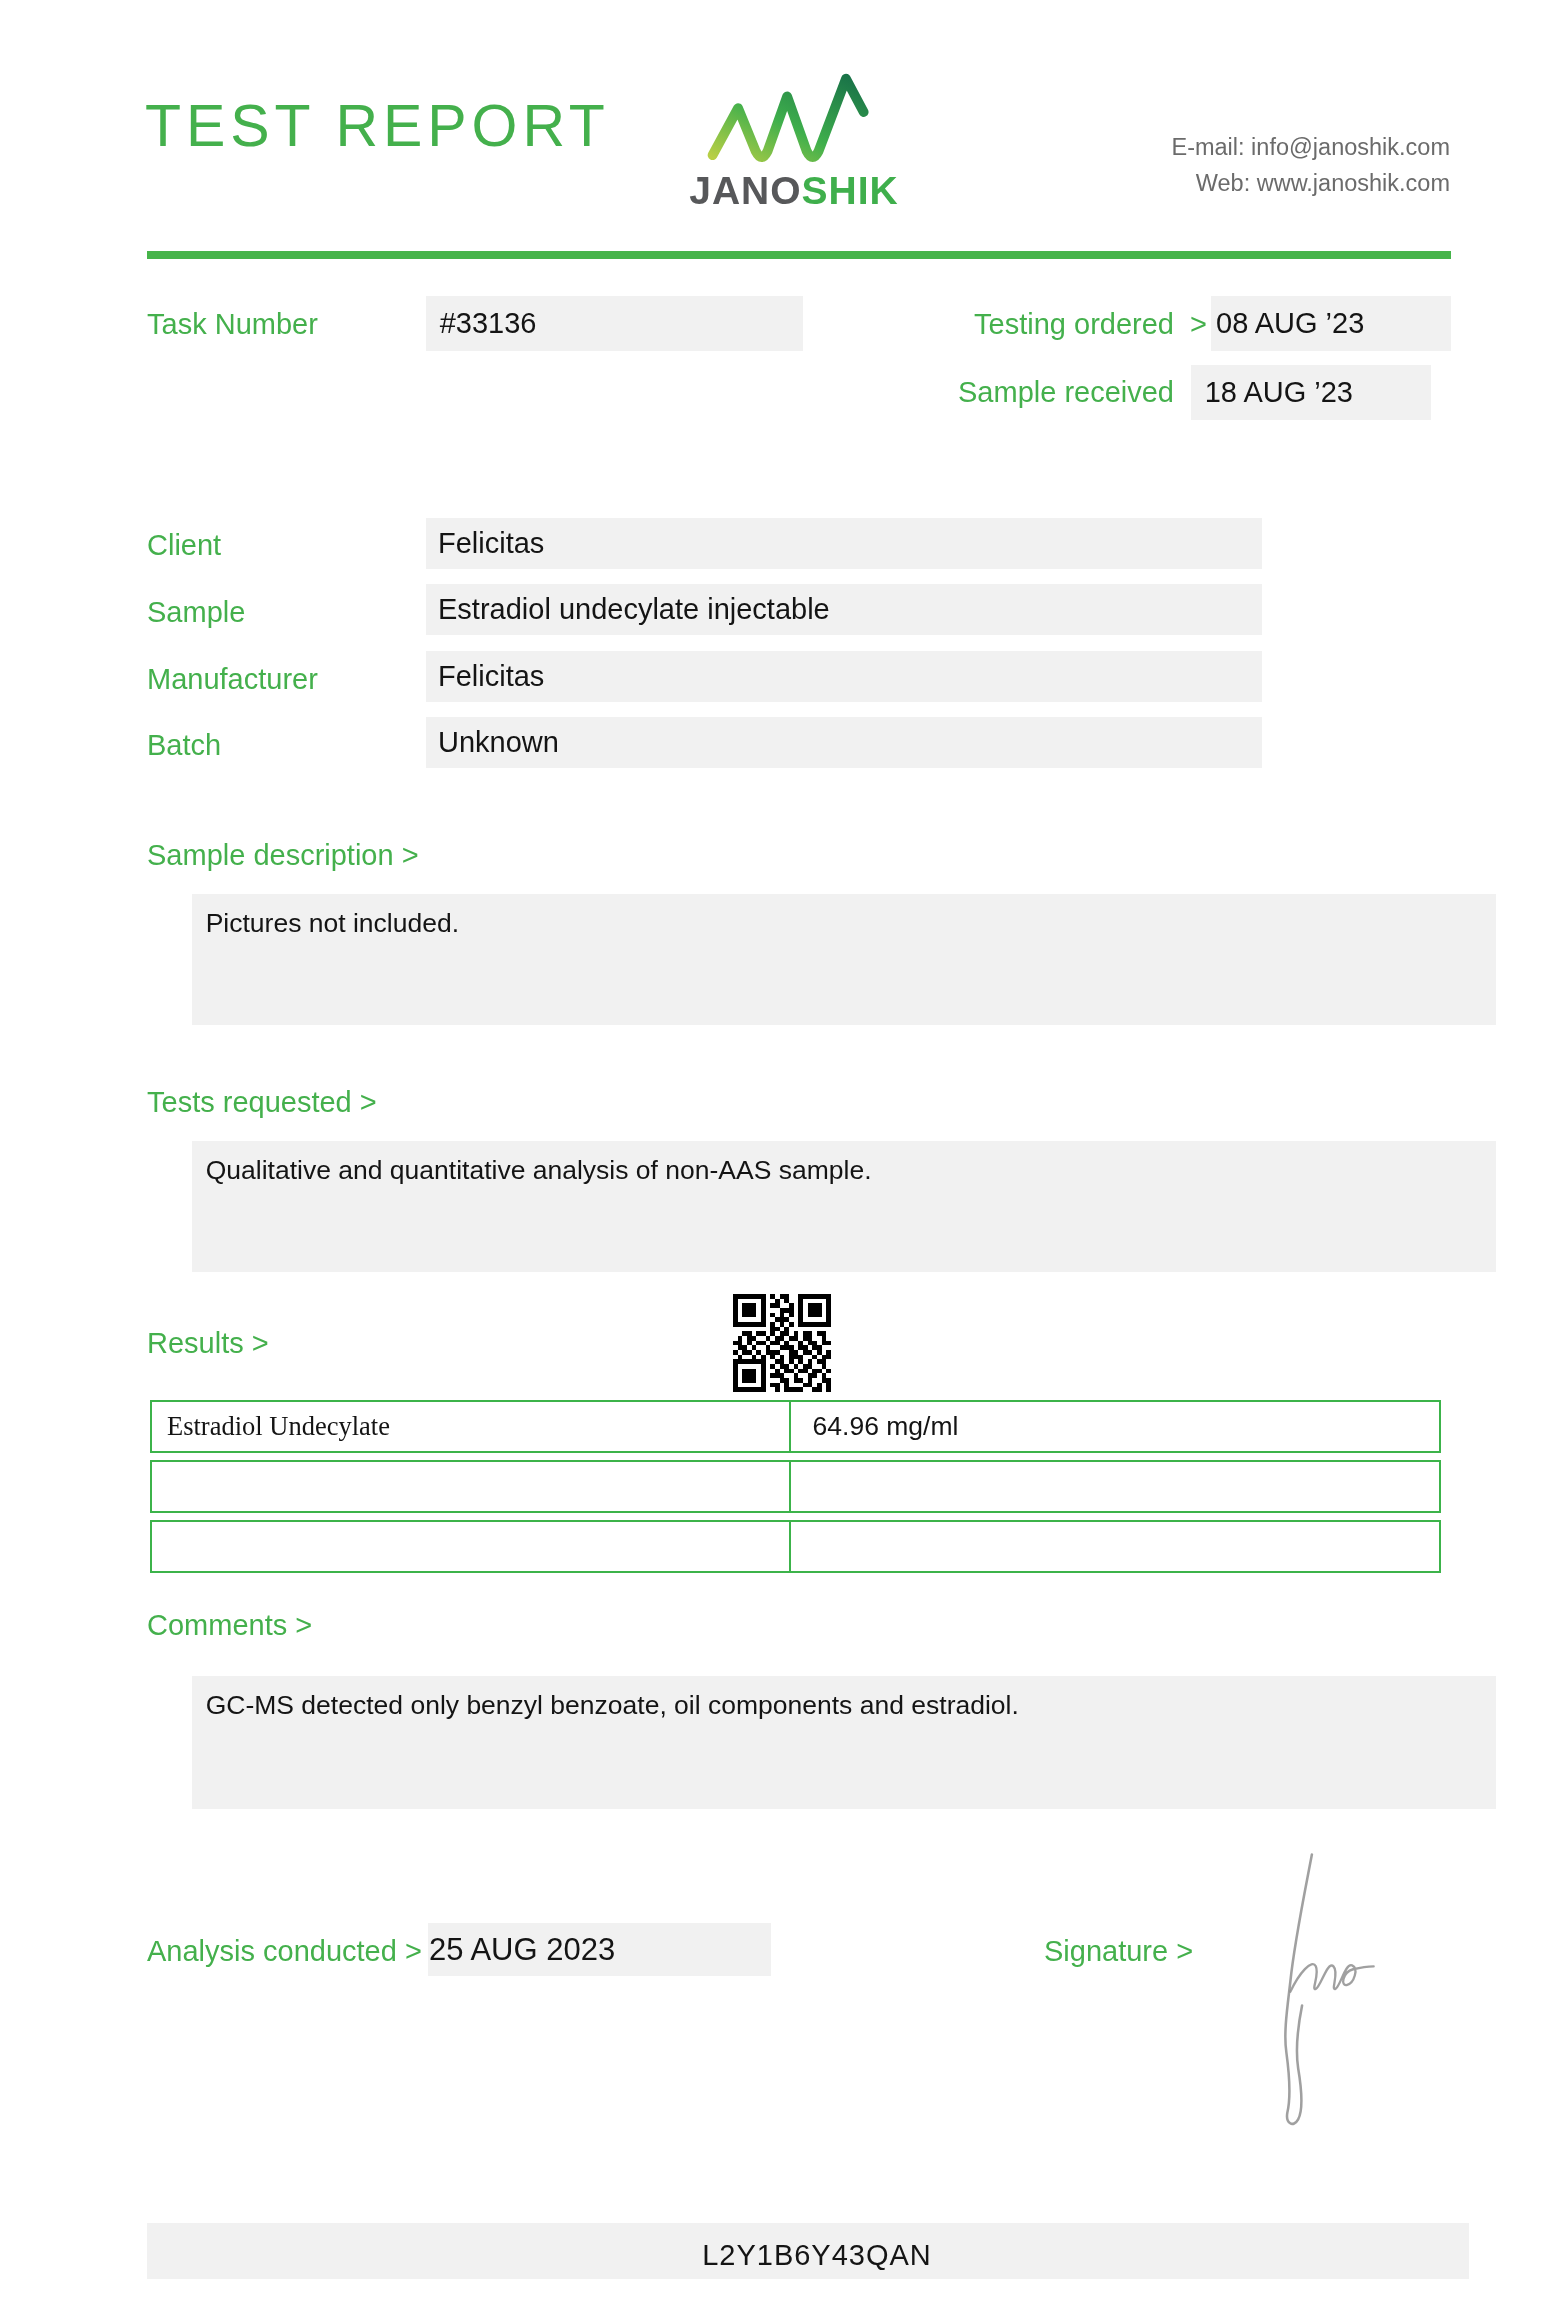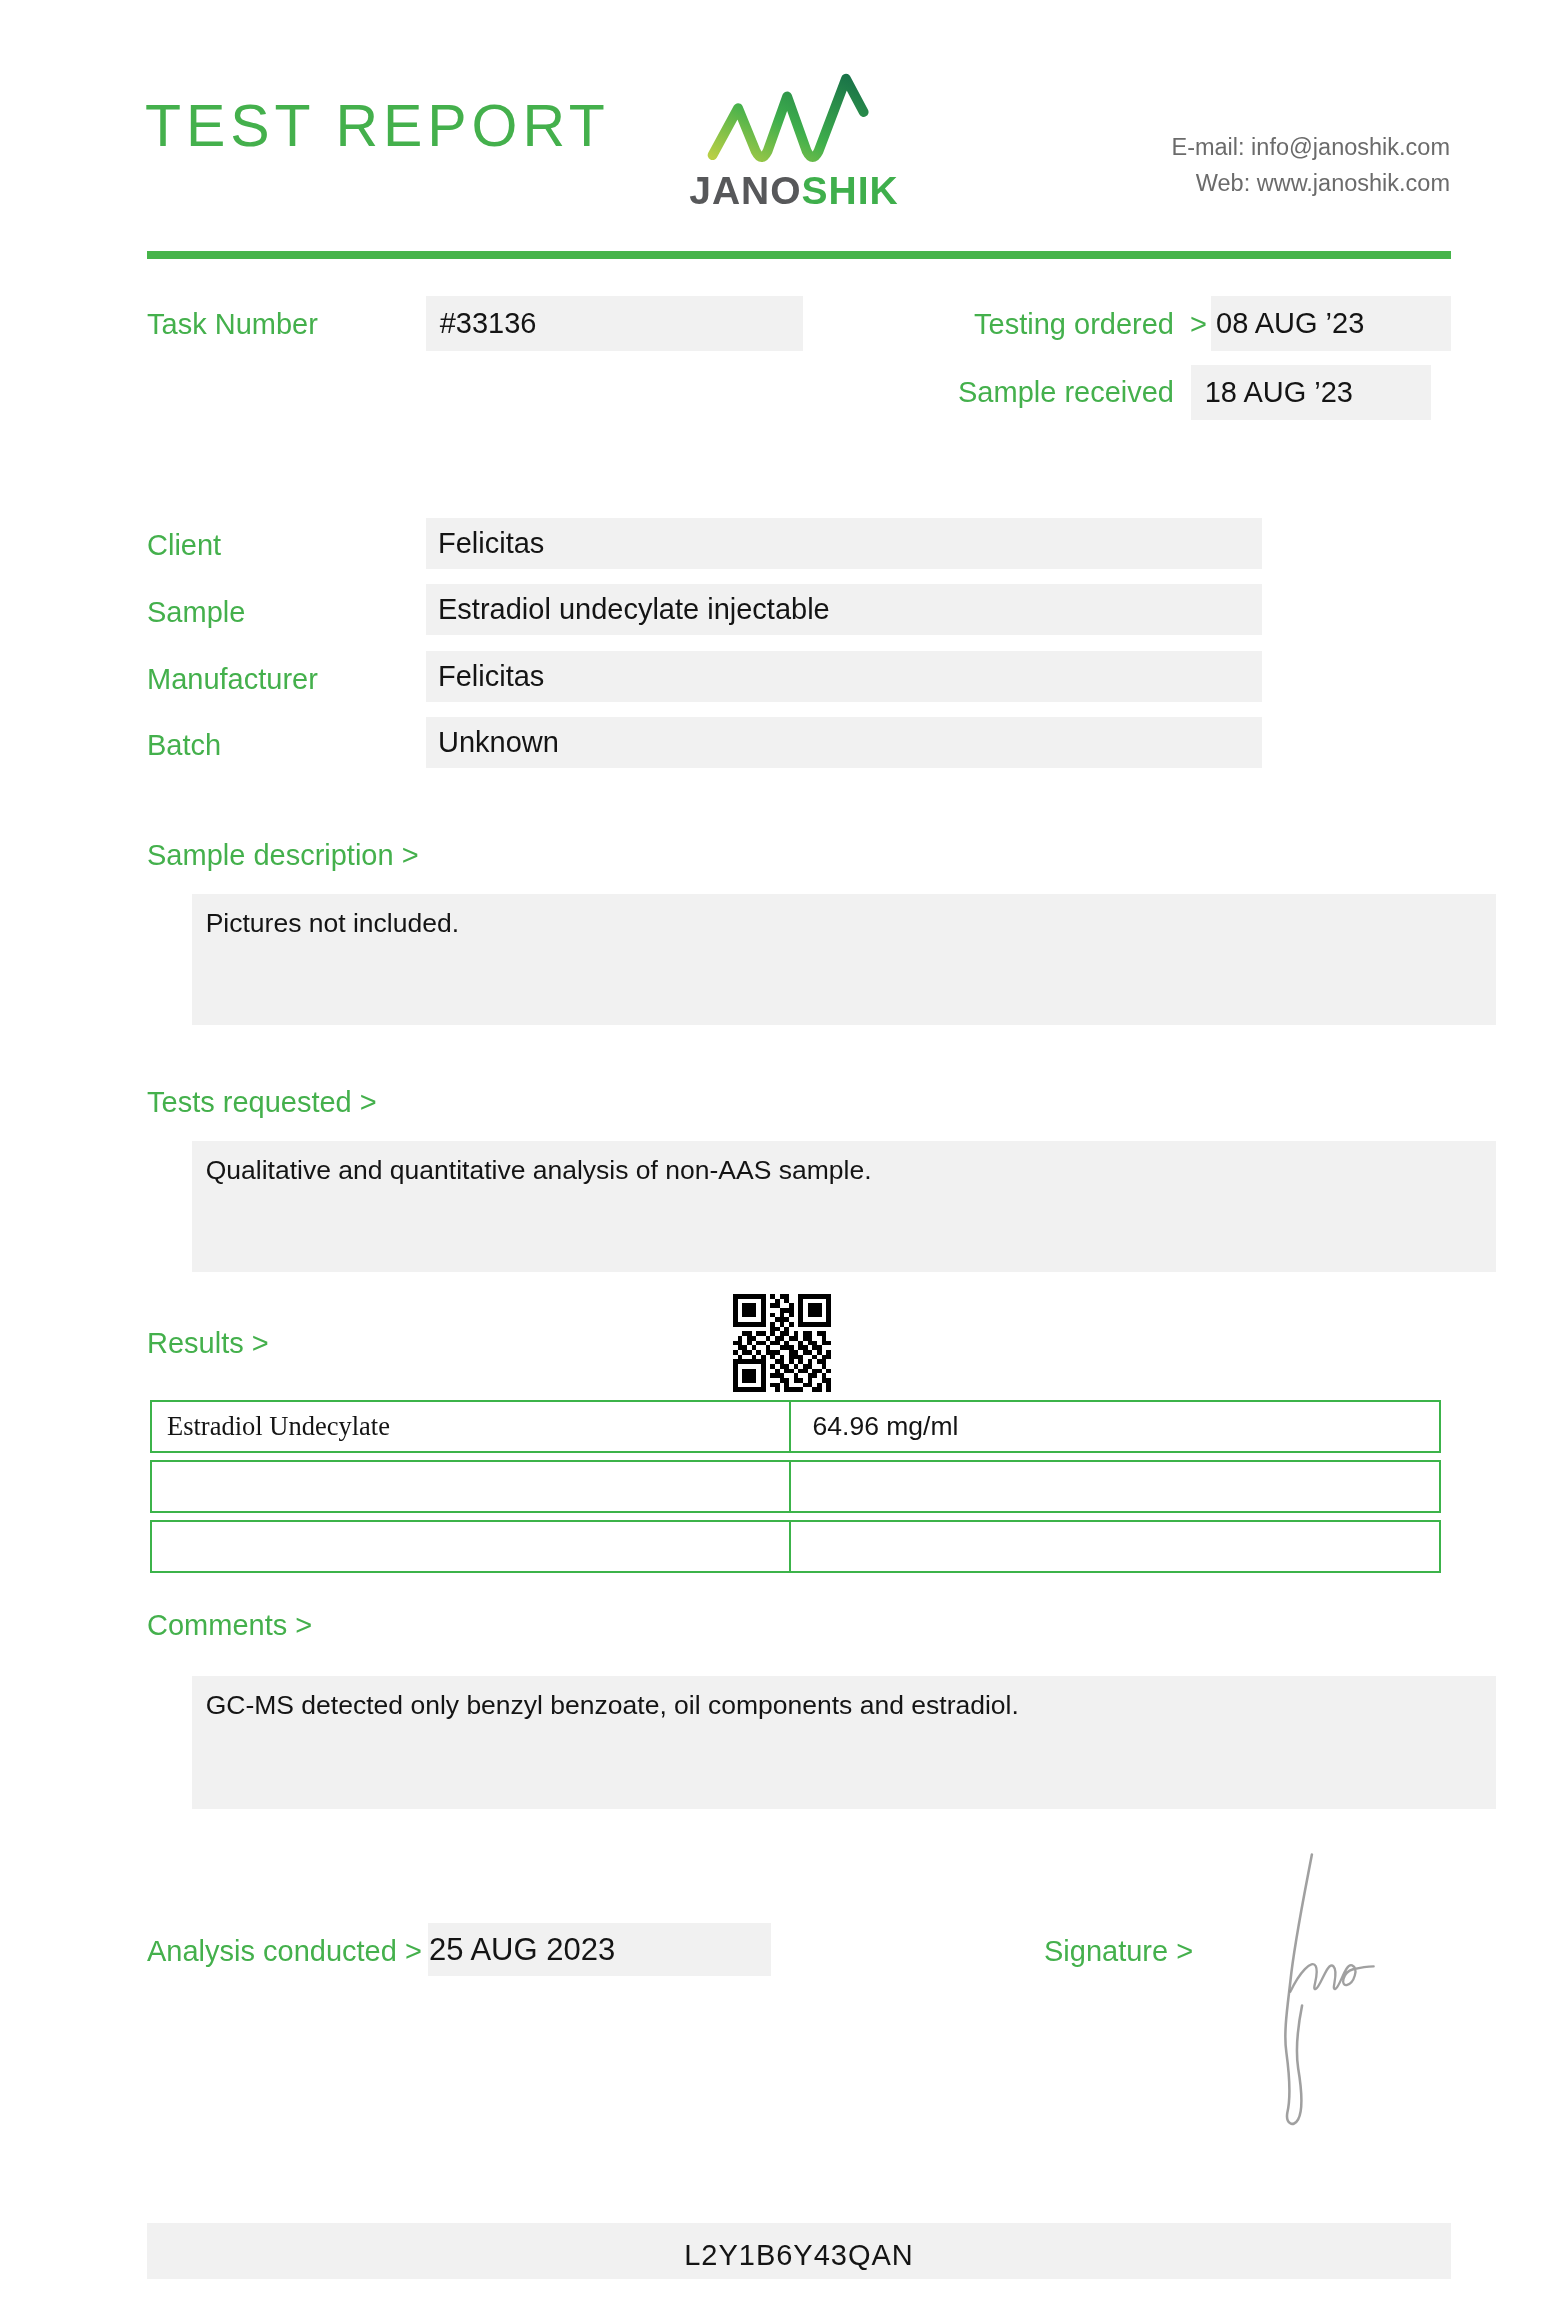--- a/index.html
+++ b/index.html
@@ -38,21 +38,21 @@
   .rtable{left:150px;top:1400px;width:1291px;}
   .rrow{display:flex;height:49px;border:2.9px solid #3cb34a;margin-bottom:6.9px;background:#ffffff;}
   .rcell-name{width:639px;border-right:2.9px solid #3cb34a;line-height:49px;font-size:26.5px;padding-left:15px;box-sizing:border-box;white-space:nowrap;font-family:Liberation Serif, serif;}
   .rcell-val{flex:1;line-height:49px;font-size:26.5px;padding-left:21.6px;white-space:nowrap;}
   .analysis-label{left:147px;top:1935px;}
   .analysis-box{left:428px;top:1923px;width:343px;height:53px;line-height:53px;padding-left:1px;box-sizing:border-box;font-size:31px;}
   .sig-label{left:1044px;top:1935px;}
   .sig-svg{left:1255px;top:1825px;}
   .verify{left:147px;top:2154px;width:1304px;text-align:center;font-size:33px;color:#44b04c;white-space:nowrap;}
   .keybox{left:147px;top:2223px;width:1304px;height:56px;background:#f1f1f1;
-    text-align:center;line-height:65px;font-size:29px;letter-spacing:1px;color:#141414;}
+    text-align:center;line-height:65px;font-size:29px;letter-spacing:1px;color:#141414;padding-left:18px;}
 </style>
 </head>
 <body>
 
 <div class="page">
 
   <div class="abs title">TEST REPORT</div>
 
   <div class="abs logo">
     <svg width="206" height="106" viewBox="0 0 210 108">

